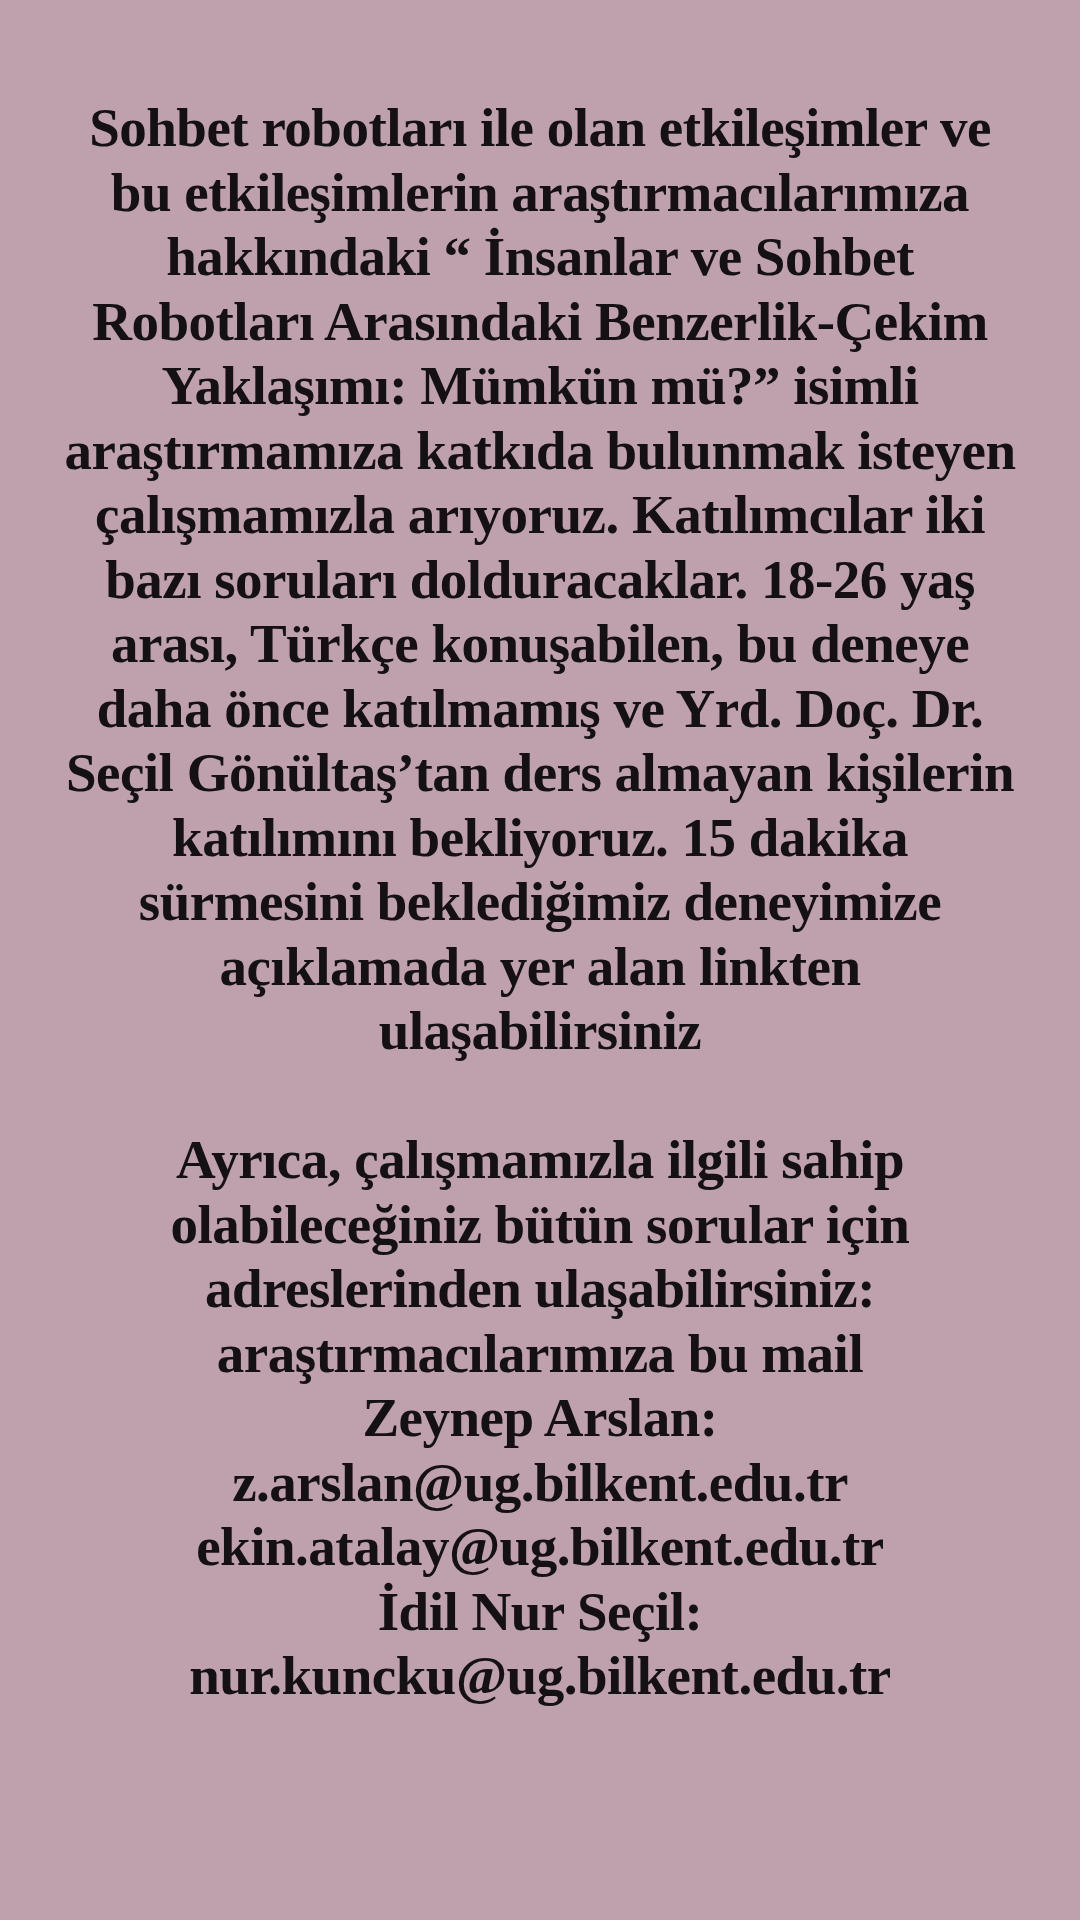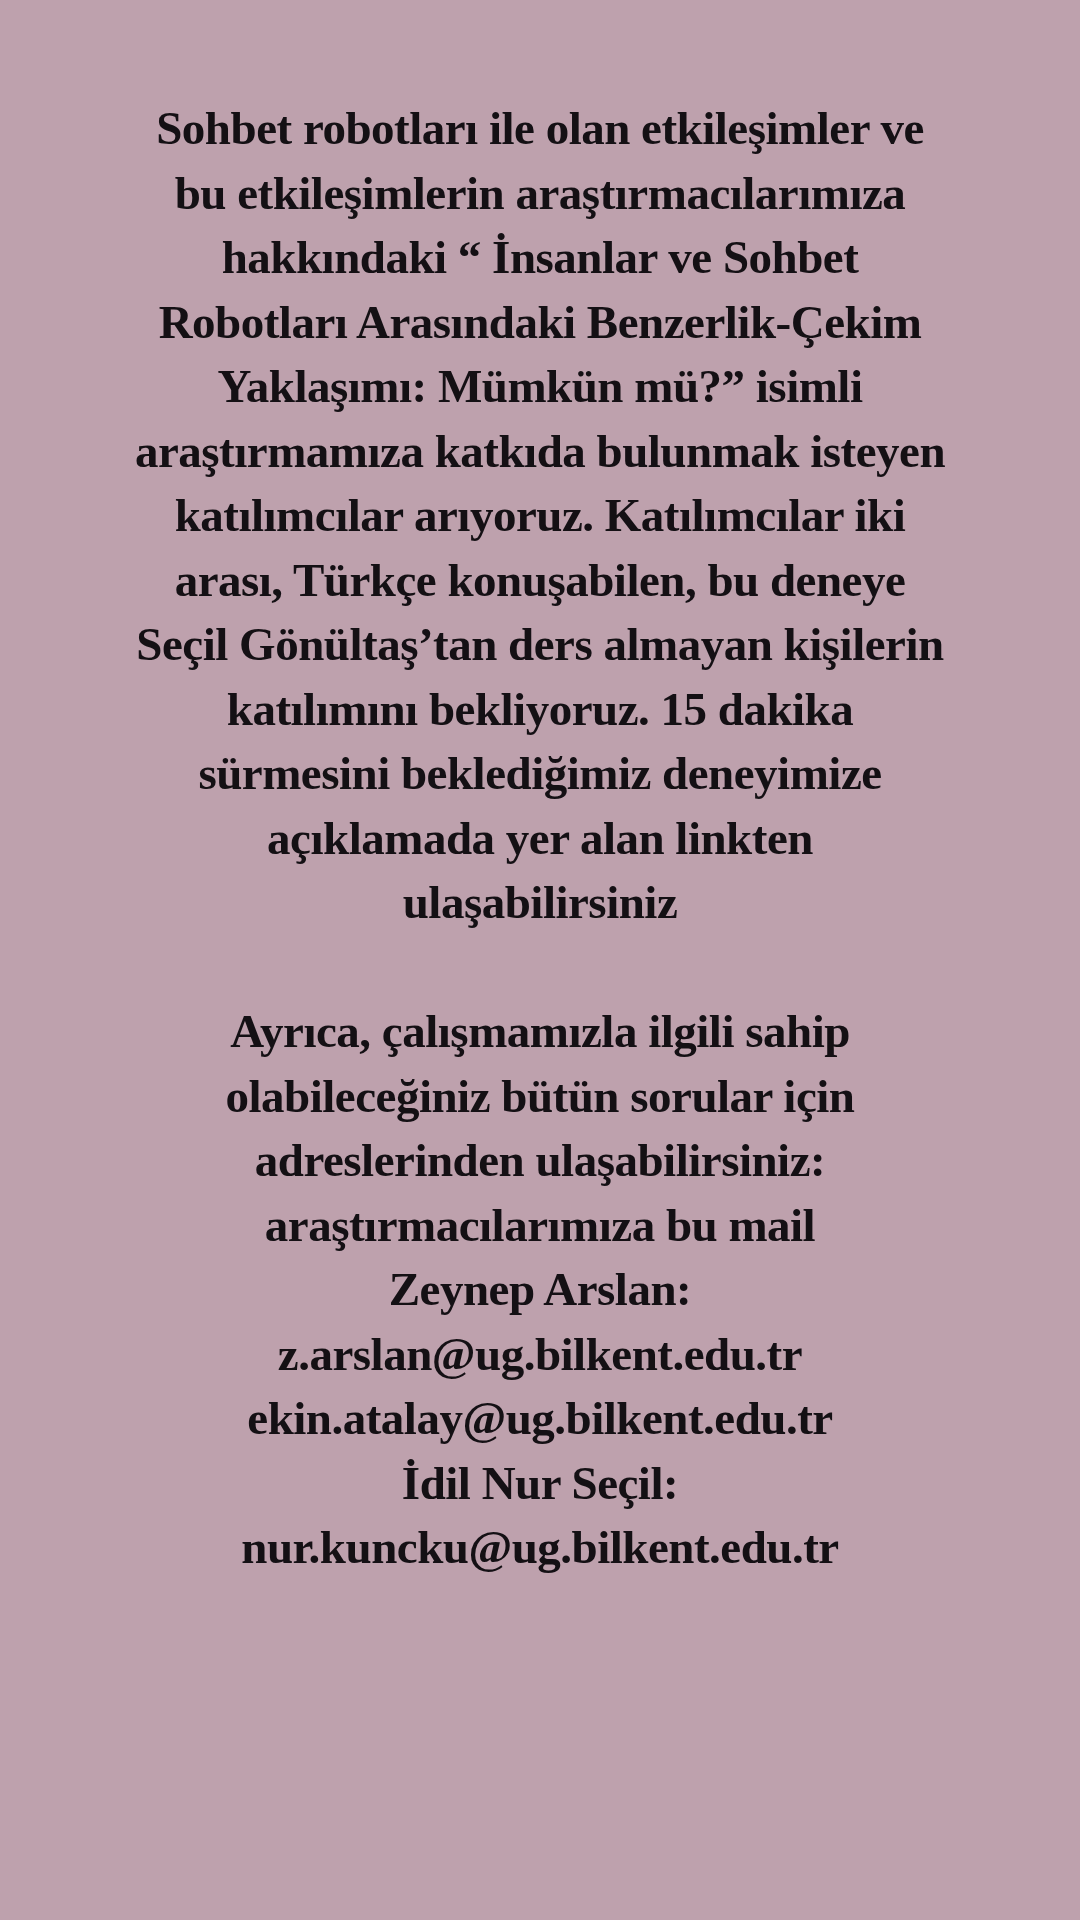--- a/index.html
+++ b/index.html
@@ -16,21 +16,21 @@
     background: var(--bg);
     font-family: "Liberation Serif", "DejaVu Serif", serif;
   }
   .flyer {
     width: 1080px;
     height: 1920px;
     padding-top: 96px;
     text-align: center;
     color: var(--fg);
     font-weight: 700;
-    font-size: 47px;
+    font-size: 55px;
     letter-spacing: -0.5px;
   }
   .paragraph .line {
     line-height: 64.5px;
     white-space: nowrap;
   }
   .paragraph + .paragraph {
     margin-top: 64.5px; 
     text-align: center;
   }
@@ -39,22 +39,24 @@
 <body>
 
 <div class="flyer">
   <div class="paragraph">
       <div class="line">Sohbet robotları ile olan etkileşimler ve</div>
       <div class="line">bu etkileşimlerin araştırmacılarımıza</div>
       <div class="line">hakkındaki “ İnsanlar ve Sohbet</div>
       <div class="line">Robotları Arasındaki Benzerlik-Çekim</div>
       <div class="line">Yaklaşımı: Mümkün mü?” isimli</div>
       <div class="line">araştırmamıza katkıda bulunmak isteyen</div>
-      <div class="line">katılımcılar arıyoruz. Katılımcılar iki</div>
+      <div class="line">çalışmamızla arıyoruz. Katılımcılar iki</div>
+      <div class="line">bazı soruları dolduracaklar. 18-26 yaş</div>
       <div class="line">arası, Türkçe konuşabilen, bu deneye</div>
+      <div class="line">daha önce katılmamış ve Yrd. Doç. Dr.</div>
       <div class="line">Seçil Gönültaş’tan ders almayan kişilerin</div>
       <div class="line">katılımını bekliyoruz. 15 dakika</div>
       <div class="line">sürmesini beklediğimiz deneyimize</div>
       <div class="line">açıklamada yer alan linkten</div>
       <div class="line">ulaşabilirsiniz</div>
     </div>
   <div class="paragraph">
       <div class="line">Ayrıca, çalışmamızla ilgili sahip</div>
       <div class="line">olabileceğiniz bütün sorular için</div>
       <div class="line">adreslerinden ulaşabilirsiniz:</div>

